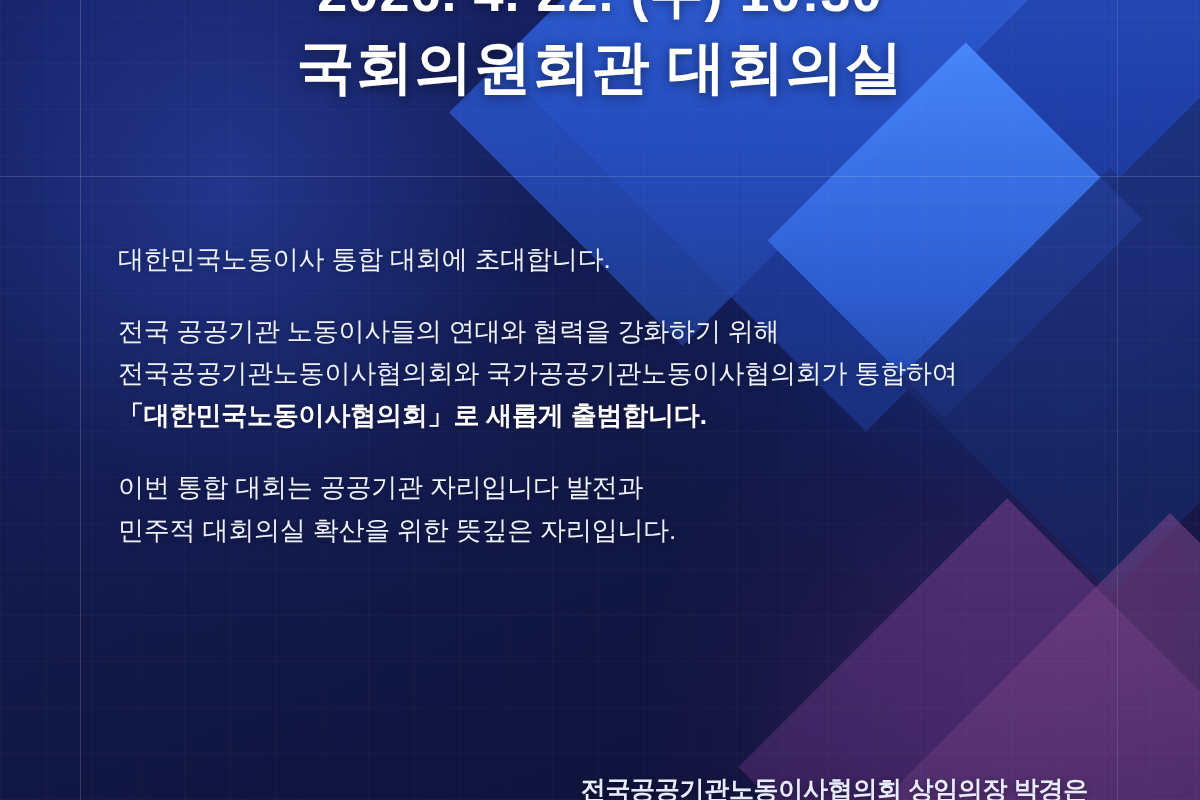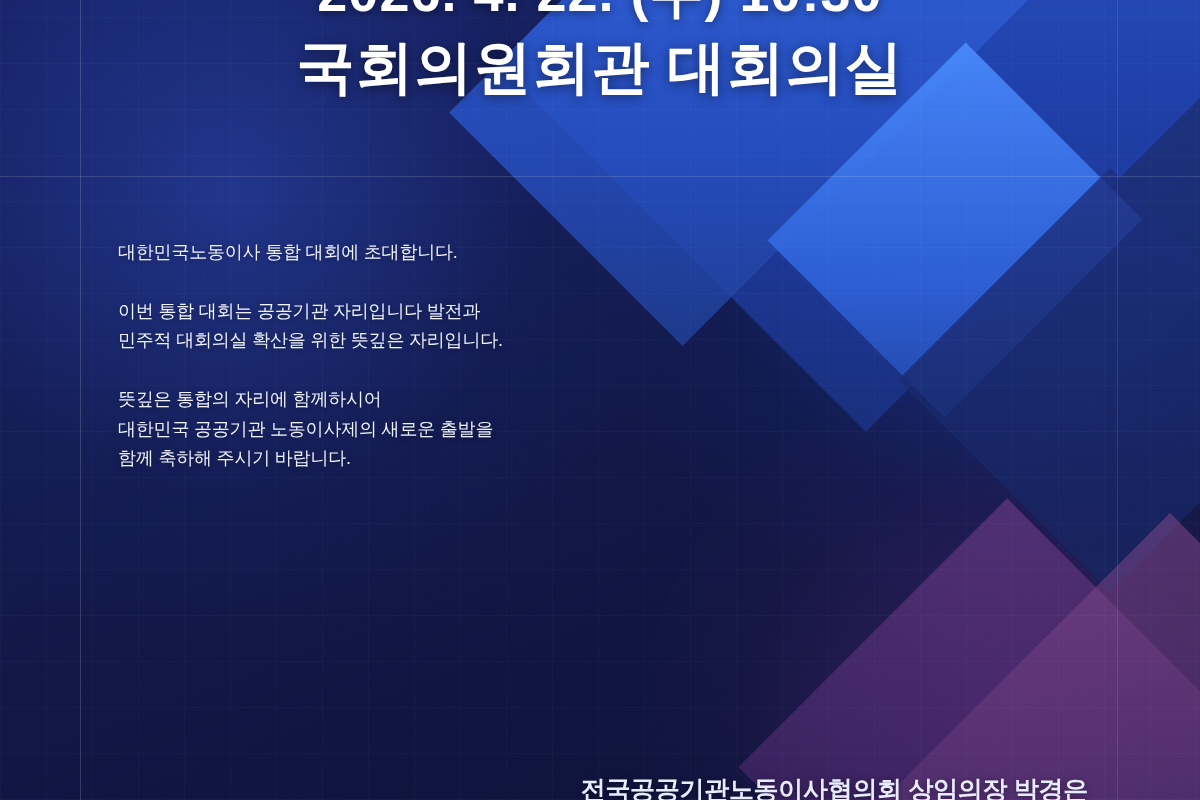--- a/index.html
+++ b/index.html
@@ -164,21 +164,21 @@
   
   .body-copy {
     position: absolute;
     left: 118px;
     top: 238px;
     width: 1000px;
     z-index: 5;
     color: #eef2ff;
   }
   .para {
-    font-size: 18px;
+    font-size: 26px;
     line-height: 1.62;
     margin-bottom: 30px;
     letter-spacing: -0.2px;
     text-shadow: 0 1px 6px rgba(0,0,0,0.35);
   }
   .para:last-child { margin-bottom: 0; }
   .para .line { display: block; white-space: nowrap; }
   .para .line.em {
     font-weight: bold;
     color: #ffffff;
@@ -225,29 +225,29 @@
     <div class="date-line">2026. 4. 22. (수) 10:30</div>
     <div class="venue-line">국회의원회관 대회의실</div>
   </div>
 
   <div class="body-copy">
 
     <div class="para">
       <span class="line">대한민국노동이사 통합 대회에 초대합니다.</span>
     </div>
 
+    <div class="para">
+      <span class="line">전국 공공기관 노동이사들의 연대와 협력을 강화하기 위해</span>
+      <span class="line">전국공공기관노동이사협의회와 국가공공기관노동이사협의회가 통합하여</span>
+      <span class="line em">「대한민국노동이사협의회」로 새롭게 출범합니다.</span>
+    </div>
 
     <div class="para">
       <span class="line">이번 통합 대회는 공공기관 자리입니다 발전과</span>
       <span class="line">민주적 대회의실 확산을 위한 뜻깊은 자리입니다.</span>
     </div>
 
-    <div class="para">
-      <span class="line">뜻깊은 통합의 자리에 함께하시어</span>
-      <span class="line">대한민국 공공기관 노동이사제의 새로운 출발을</span>
-      <span class="line">함께 축하해 주시기 바랍니다.</span>
-    </div>
 
   </div>
 
   <div class="signature">전국공공기관노동이사협의회 상임의장 박경은</div>
 
 </div>
 
 </body></html>

